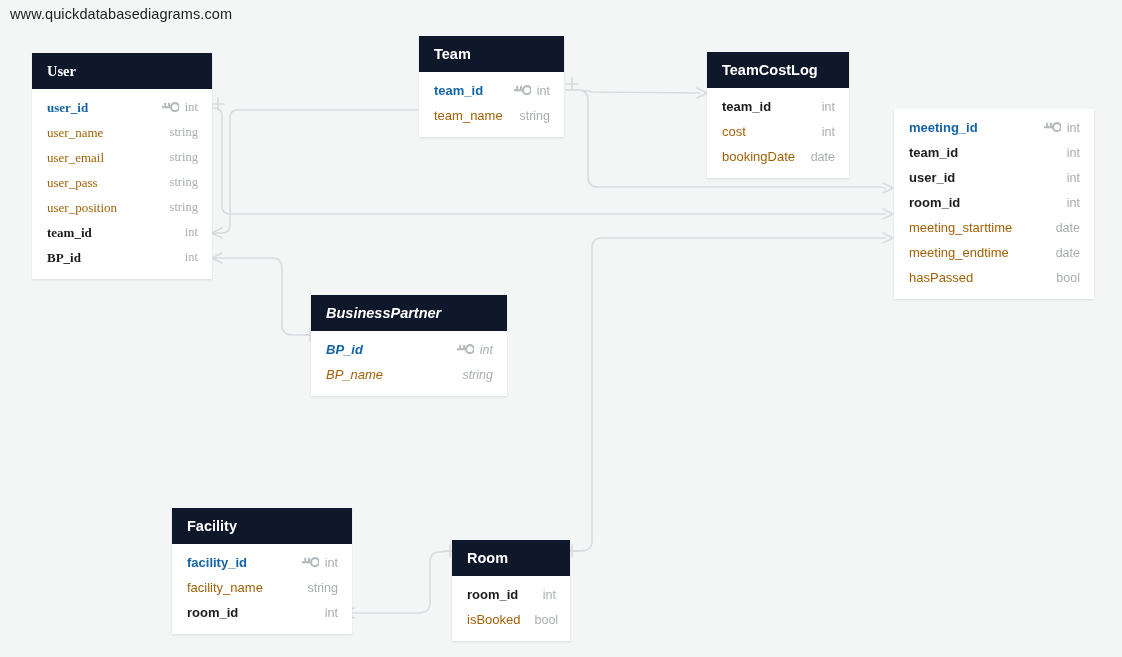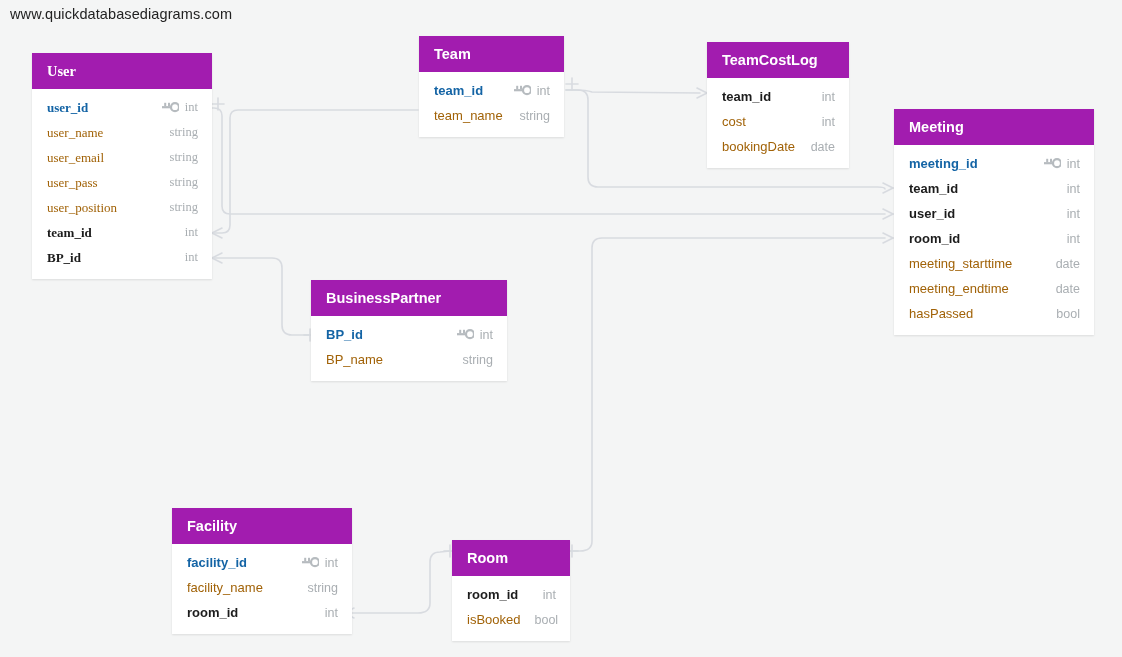--- a/index.html
+++ b/index.html
@@ -36,21 +36,21 @@
     width: 1122px;
     height: 657px;
     pointer-events: none;
   }
   .entity {
     position: absolute;
     background: #ffffff;
     box-shadow: 0 1px 2px rgba(0,0,0,0.10);
   }
   .entity-header {
-    background: #a21caf;
+    background: #0f172a;
     color: #ffffff;
     font-size: 14.5px;
     font-weight: bold;
     height: 36px;
     line-height: 36px;
     padding-left: 15px;
     box-sizing: border-box;
     white-space: nowrap;
     overflow: hidden;
   }
@@ -242,21 +242,21 @@
         <span class="field-type">int</span>
       </div>
       <div class="field-row">
         <span class="field-name">team_name</span>
         <span class="field-spacer"></span>
         <span class="field-type">string</span>
       </div>
     </div>
   </div>
 
-  <div class="entity" style="left:707px; top:42px; width:142px;">
+  <div class="entity" style="left:707px; top:52px; width:142px;">
     <div class="entity-header">TeamCostLog</div>
     <div class="entity-body">
       <div class="field-row fk">
         <span class="field-name">team_id</span>
         <span class="field-spacer"></span>
         <span class="field-type">int</span>
       </div>
       <div class="field-row">
         <span class="field-name">cost</span>
         <span class="field-spacer"></span>
@@ -264,21 +264,20 @@
       </div>
       <div class="field-row">
         <span class="field-name">bookingDate</span>
         <span class="field-spacer"></span>
         <span class="field-type">date</span>
       </div>
     </div>
   </div>
 
   <div class="entity" style="left:894px; top:109px; width:200px;">
-    <div class="entity-header">Meeting</div>
     <div class="entity-body">
       <div class="field-row pk">
         <span class="field-name">meeting_id</span>
         <span class="field-spacer"></span>
         <span class="field-key">
           <svg width="17" height="11" viewBox="0 0 17 11">
               <circle cx="13" cy="5.2" r="4" fill="none" stroke="#b6bbbf" stroke-width="2.2"></circle>
               <rect x="0" y="4.1" width="10" height="2.2" fill="#b6bbbf"></rect>
               <rect x="2.2" y="0.8" width="2" height="3.4" fill="#b6bbbf"></rect>
               <rect x="6" y="0.8" width="2" height="3.4" fill="#b6bbbf"></rect>
@@ -312,21 +311,21 @@
         <span class="field-type">date</span>
       </div>
       <div class="field-row">
         <span class="field-name">hasPassed</span>
         <span class="field-spacer"></span>
         <span class="field-type">bool</span>
       </div>
     </div>
   </div>
 
-  <div class="entity" style="left:311px; top:280px; width:196px;">
+  <div class="entity" style="left:311px; top:295px; width:196px;font-style:italic;">
     <div class="entity-header">BusinessPartner</div>
     <div class="entity-body">
       <div class="field-row pk">
         <span class="field-name">BP_id</span>
         <span class="field-spacer"></span>
         <span class="field-key">
           <svg width="17" height="11" viewBox="0 0 17 11">
               <circle cx="13" cy="5.2" r="4" fill="none" stroke="#b6bbbf" stroke-width="2.2"></circle>
               <rect x="0" y="4.1" width="10" height="2.2" fill="#b6bbbf"></rect>
               <rect x="2.2" y="0.8" width="2" height="3.4" fill="#b6bbbf"></rect>

